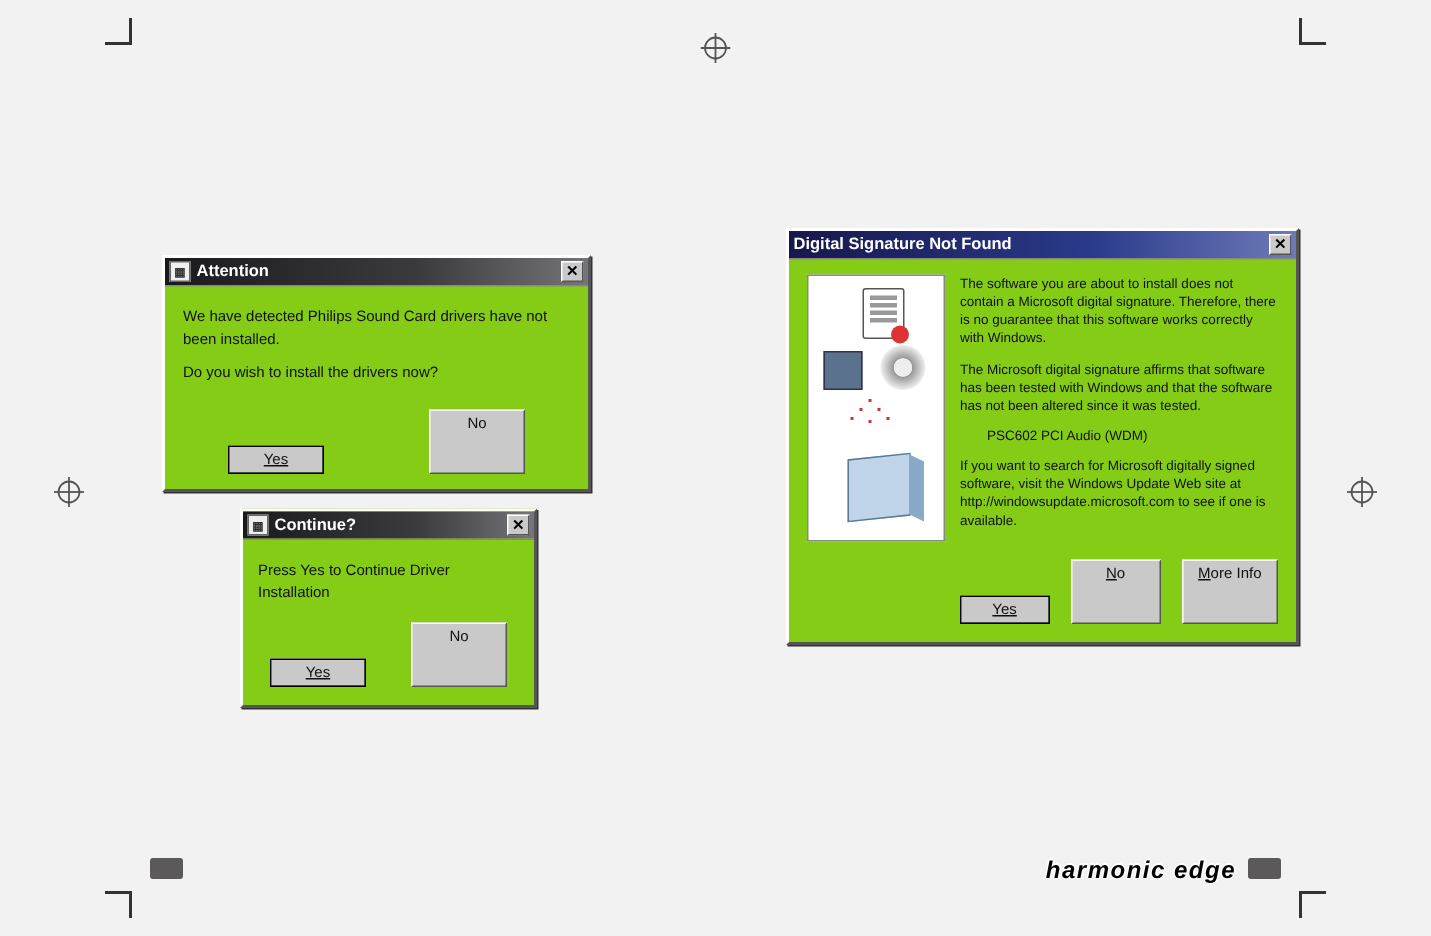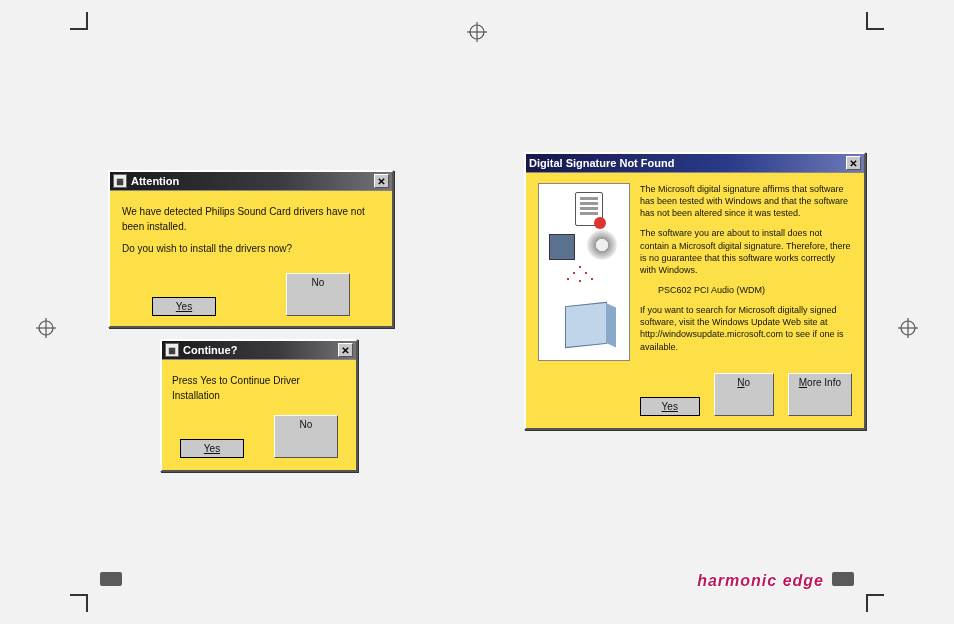--- a/index.html
+++ b/index.html
@@ -30,21 +30,21 @@
 
   .reg-mark { position:absolute; width:20px; height:20px; }
   .reg-mark svg { width:20px; height:20px; display:block; fill:none; stroke:#555; stroke-width:1.2; }
   .rm-top { top:22px; left:467px; }
   .rm-left { top:318px; left:36px; }
   .rm-right { top:318px; right:36px; }
 
   
   .dlg {
     position: absolute;
-    background: #fde047;
+    background: #84cc16;
     border: 2px solid #fff;
     border-right-color:#555; border-bottom-color:#555;
     box-shadow: 1px 1px 0 #333;
     font-size: 10px;
     color:#111;
   }
   .titlebar {
     display:flex; align-items:center;
     padding: 2px 3px;
     font-weight: bold;
@@ -115,21 +115,21 @@
 
   
   .page-accent {
     position:absolute; bottom:38px; height:14px; width:22px; background:#5b595a; border-radius:2px;
   }
   .pa-left { left:100px; }
   .pa-right { right:100px; }
   .brand {
     position:absolute; bottom:34px; right:130px;
     font-size:16px; font-weight:bold; letter-spacing:1px;
-    color:#be185d;
+    color:#000000;
     font-style:italic;
     text-shadow:
       -1px 0 #fff, 1px 0 #fff, 0 -1px #fff, 0 1px #fff;
     font-family: "Arial Black", Arial, sans-serif;
     display:inline-block;
     margin-left:17px;
   }
 
   
   .doc-icon { position:absolute; top:8px; left:36px; width:28px; height:34px; background:#fff; border:1px solid #555; border-radius:2px;}
@@ -219,22 +219,22 @@
       <div class="sig-art">
         <div class="doc-icon">
             <div class="seal"></div>
           </div>
         <div class="disk-icon"></div>
         <div class="cd-icon"></div>
         <div class="dots"></div>
         <div class="box-icon"></div>
       </div>
       <div class="sig-text">
+        <p>The software you are about to install does not contain a Microsoft digital signature. Therefore, there is no guarantee that this software works correctly with Windows.</p>
         <p>The Microsoft digital signature affirms that software has been tested with Windows and that the software has not been altered since it was tested.</p>
-        <p>The software you are about to install does not contain a Microsoft digital signature. Therefore, there is no guarantee that this software works correctly with Windows.</p>
         <p class="indent">PSC602 PCI Audio (WDM)</p>
         <p>If you want to search for Microsoft digitally signed software, visit the Windows Update Web site at http://windowsupdate.microsoft.com to see if one is available.</p>
       </div>
     </div>
     <div class="sig-buttons">
       <div class="win-btn default">
         <span class="u">Yes</span>
       </div>
       <div class="win-btn">
         <span><span class="u">N</span>o</span>

